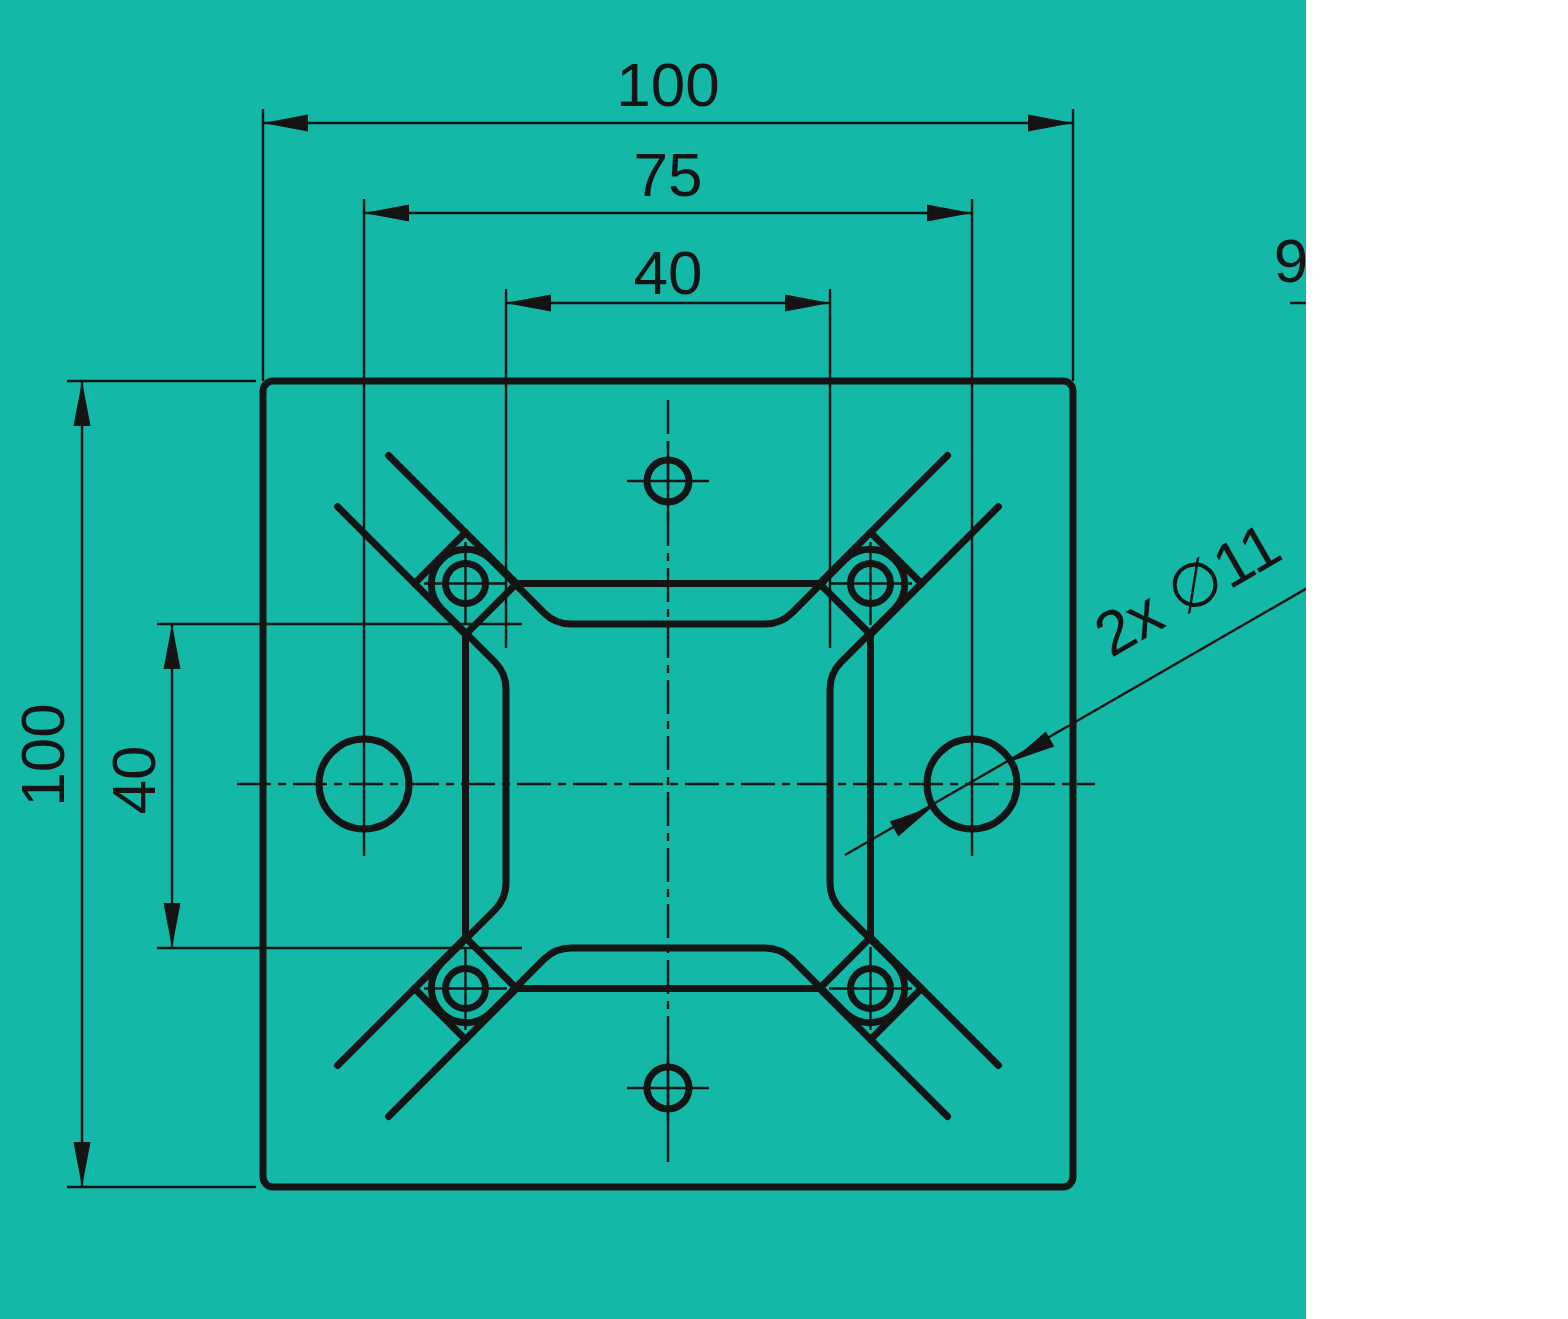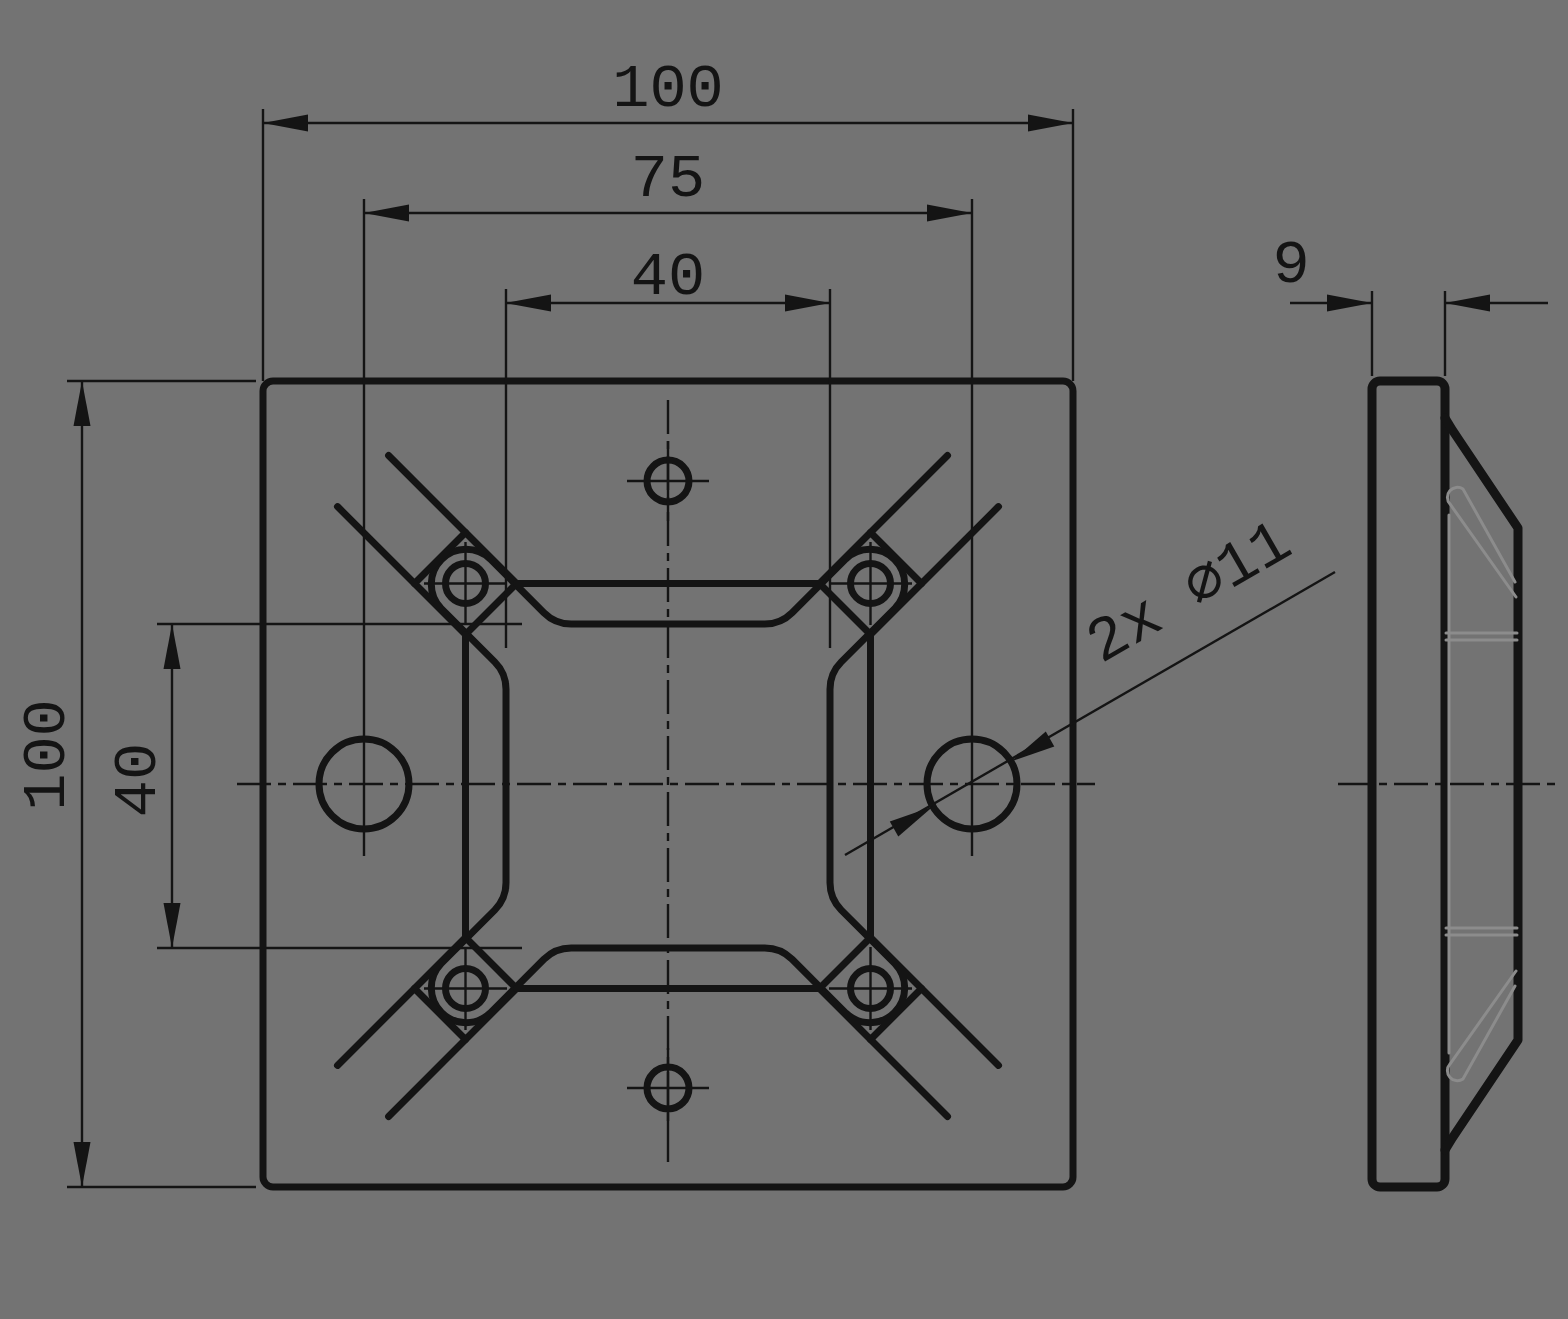--- a/index.html
+++ b/index.html
@@ -1,17 +1,17 @@
 <!DOCTYPE html>
 <html><head>
 <meta charset="utf-8">
 <style>
   html,body{margin:0;padding:0;background:#fff;}
-  .sheet{position:relative;width:1568px;height:1319px;background:#737373;overflow:hidden;
-         font-family:Liberation Mono, monospace;}
+  .sheet{position:relative;width:1306px;height:1319px;background:#14b8a6;overflow:hidden;
+         font-family:Liberation Sans, sans-serif;}
   svg{display:block}
   .ln-thick{stroke:#141414;stroke-width:7;fill:none;stroke-linejoin:round;stroke-linecap:round;}
   .ln-side{stroke:#141414;stroke-width:9;fill:none;stroke-linejoin:round;stroke-linecap:round;}
   .ln-thin{stroke:#141414;stroke-width:2.4;fill:none;stroke-linecap:butt;}
   .ln-gray{stroke:#8c8c8c;stroke-width:3;fill:none;stroke-linecap:round;}
   .cl{stroke-dasharray:34 7 8 7;}
   .arr{fill:#141414;stroke:none;}
   .dimtext{font-size:62px;fill:#141414;}
 </style>
 </head>

